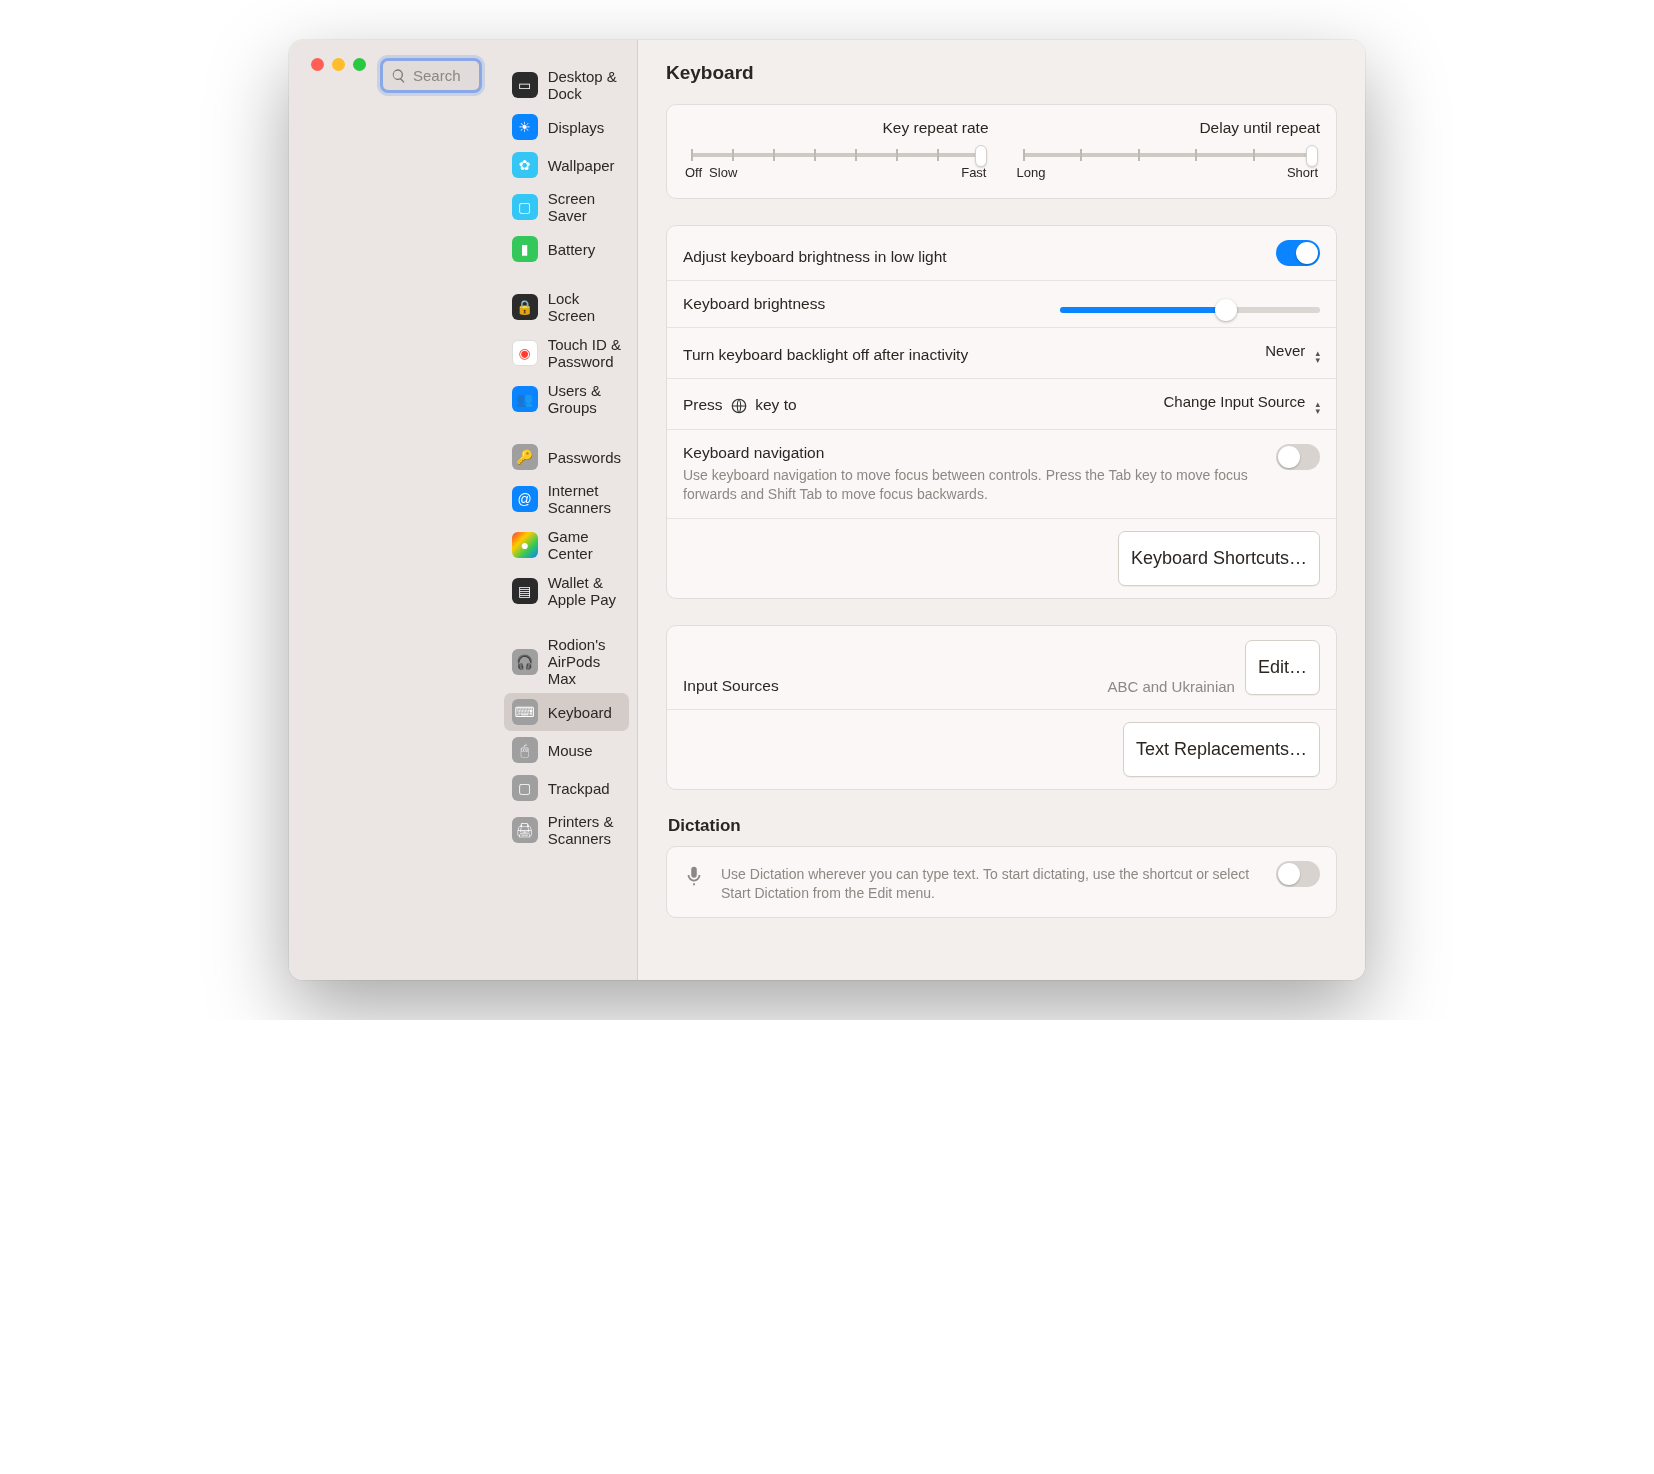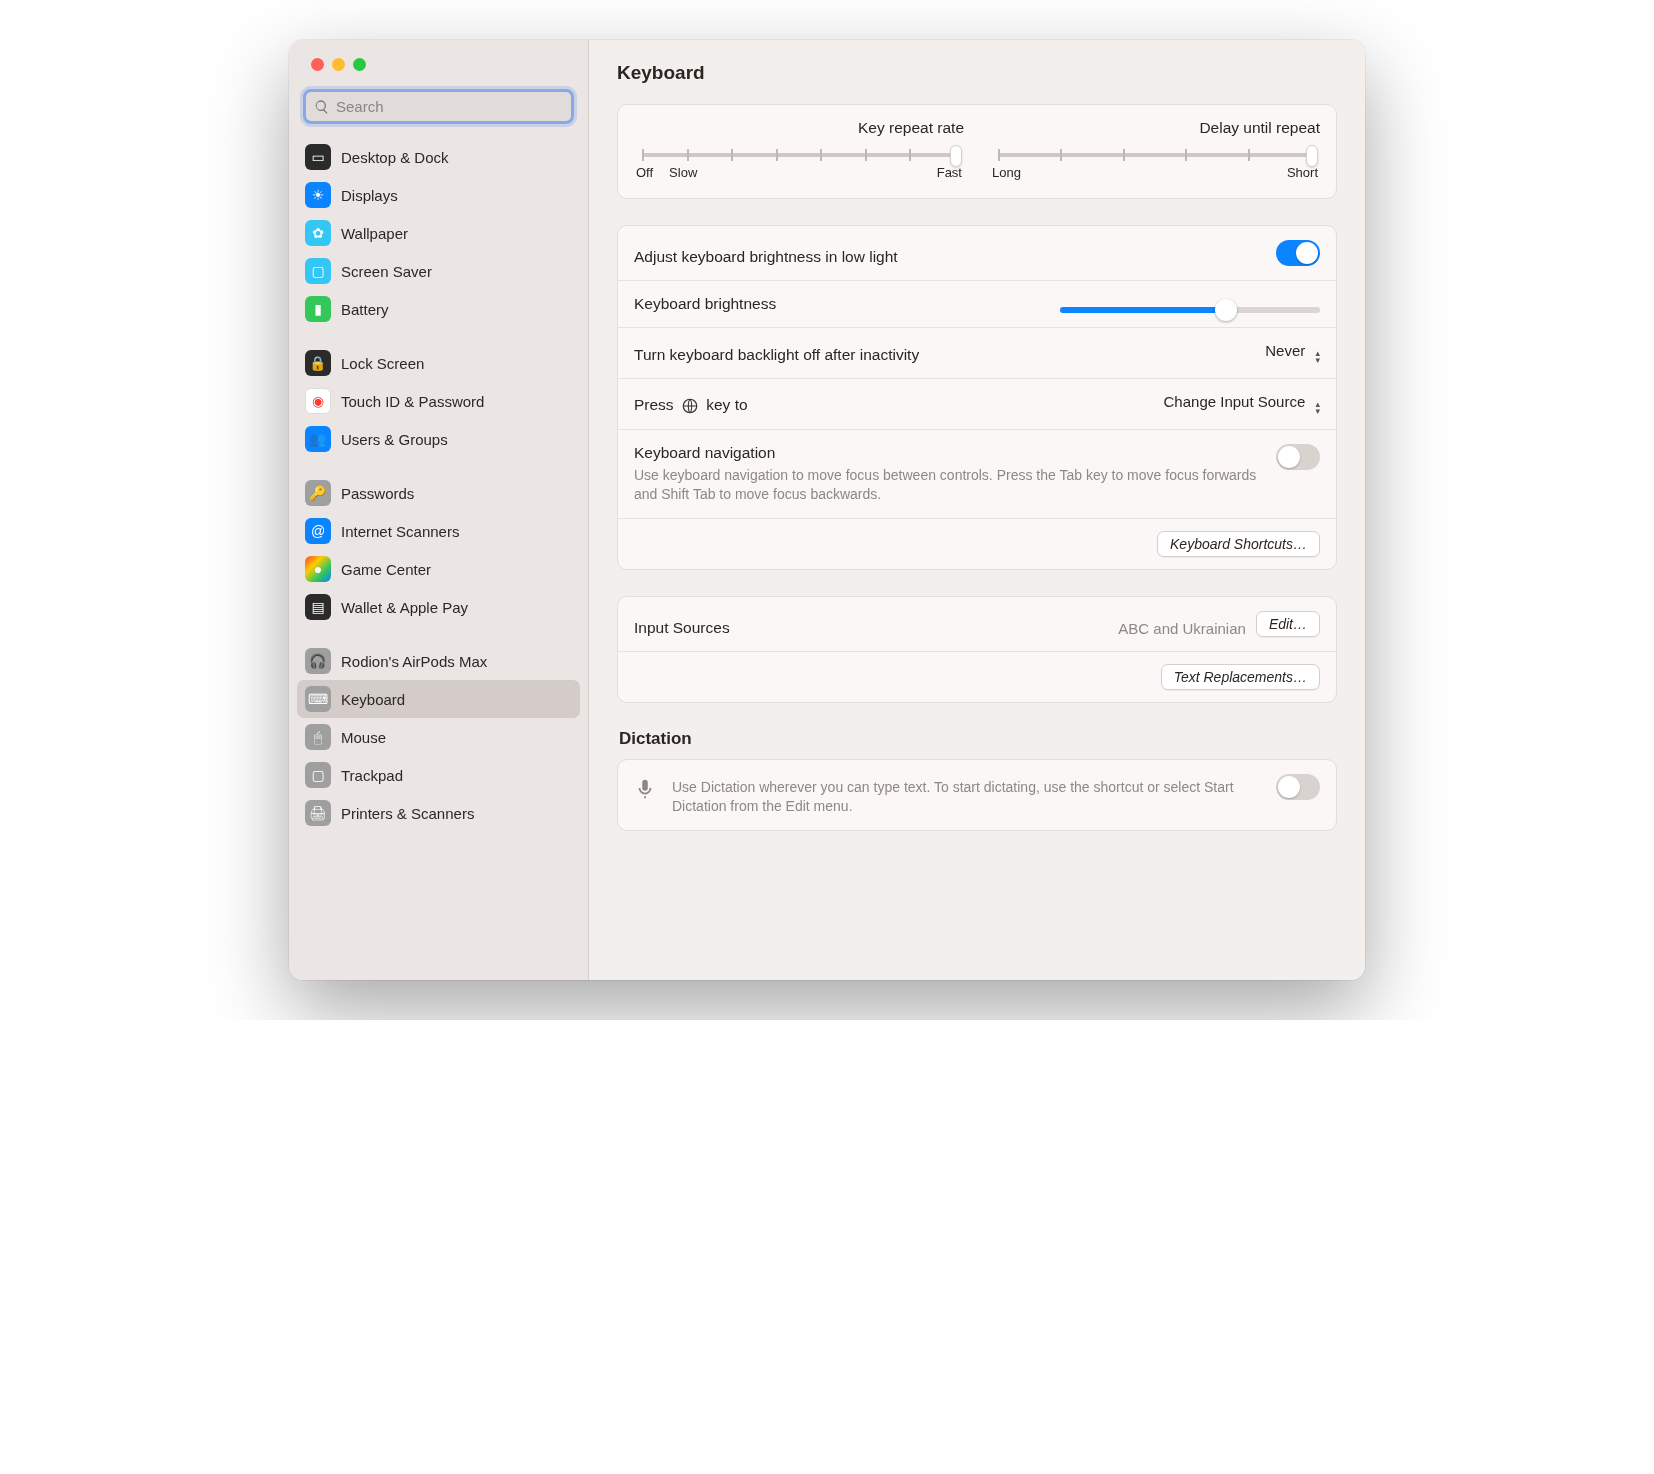--- a/index.html
+++ b/index.html
@@ -13,25 +13,25 @@
   .window {
     width: 1076px;
     height: 940px;
     display: flex;
     border-radius: 14px;
     overflow: hidden;
     box-shadow: 0 30px 80px rgba(0,0,0,.35), 0 0 0 1px rgba(0,0,0,.05);
     background: #f4f0ee;
   }
   .sidebar {
-    width: 300px;
+    width: 349px;
     background: #ebe6e4;
     border-right: 1px solid #d6d0cd;
     display: flex;
-    flex-direction: column;
+    flex-direction: row;
     padding-top: 18px;
     overflow-y: auto;
   }
   .traffic {
     display: flex;
     gap: 8px;
     padding-left: 22px;
     margin-bottom: 18px;
   }
   .dot { width: 13px; height: 13px; border-radius: 50%; }
@@ -93,26 +93,25 @@
   }
   .card-row:first-child { border-top:none; }
   .row-label { font-size:15.5px; color:#2b2622; flex:1; }
   .row-sub { font-size:14px; color:#8e8884; margin-top:4px; line-height:1.35;}
   .row-value { font-size:15px; color:#2b2622; }
   .section-title { font-size:17px; font-weight:700; color:#2b2622; margin: 0 2px 10px; }
   .btn {
     background:#fff;
     border:1px solid #d5cfc9;
     border-radius:7px;
-    padding:4px 12px;
-    font-size:14px;
+    padding:16px 12px;
+    font-size:18px;
     color:#2b2622;
     box-shadow:0 1px 1px rgba(0,0,0,.05);
     cursor:default;
-    font-style:italic;
   }
   .right { display:flex; justify-content:flex-end; padding:12px 16px; border-top:1px solid #e8e3df;}
   .chevpair {
     display:inline-flex; flex-direction:column; gap:0;
     font-size:9px; color:#555; margin-left:6px; line-height:7px;
   }
   .toggle {
     width:44px; height:26px; border-radius:13px; position:relative;
     background:#d8d3cf; flex:none;
   }
@@ -271,21 +270,21 @@
                   <span class="tick"></span>
                   <span class="tick"></span>
                   <span class="tick"></span>
                   <span class="tick"></span>
                   <span class="tick"></span>
                 </div>
               <div class="thumb" style="left:100%;"></div>
             </div>
             <div class="rail-labels">
               <span style="flex:0 0 auto">Off</span>
-              <span style="flex:0 0 auto;margin-left:16px">Slow</span>
+              <span style="flex:0 0 auto;margin-left:7px">Slow</span>
               <span style="margin-left:auto">Fast</span>
             </div>
           </div>
           <div class="slider-block">
             <div class="slider-title">Delay until repeat</div>
             <div class="rail">
               <div class="ticks">
                   <span class="tick"></span>
                   <span class="tick"></span>
                   <span class="tick"></span>

